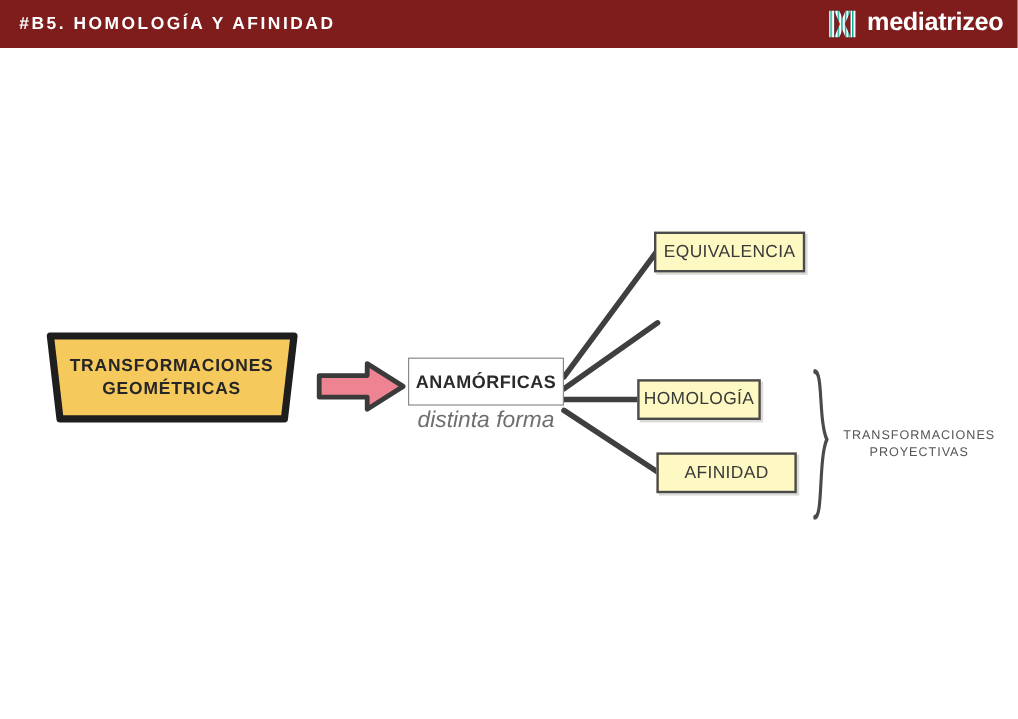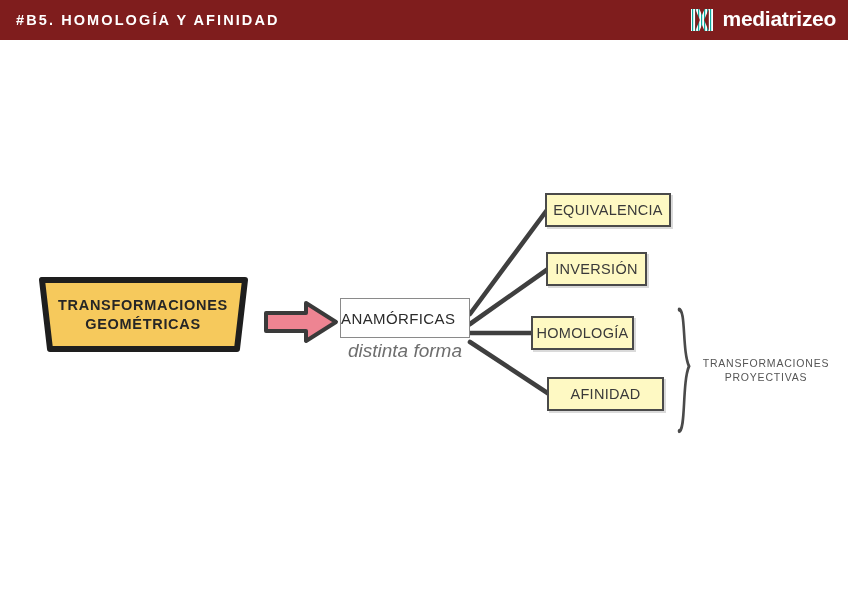--- a/index.html
+++ b/index.html
@@ -50,21 +50,21 @@
     color:#262626;font-size:14.5px;font-weight:bold;letter-spacing:0.7px;
     line-height:19px;text-align:center;
   }
 
   
   #arrow-node{left:262px;top:258px;width:80px;height:48px;}
 
   
   #center-node{left:340px;top:258px;width:130px;height:40px;
     background:#ffffff;border:1.6px solid #8a8a8a;
-    display:flex;align-items:center;
+    display:flex;align-items:center;justify-content:center;font-weight:bold;
   }
   #center-label{color:#2b2b2b;font-size:15px;letter-spacing:0.4px;}
   #center-sub{
     position:absolute;left:340px;top:300px;width:130px;
     text-align:center;color:#6e6e6e;font-size:19px;font-style:italic;
   }
 
   
   .leaf{
     background:#fef9c3;border:2.4px solid #4a4a4a;
@@ -138,23 +138,20 @@
   </div>
 
   <div id="center-node" class="node">
     <span id="center-label">ANAMÓRFICAS</span>
   </div>
   <div id="center-sub">distinta forma</div>
 
   <div id="leaf-0" class="node leaf">
     <span>EQUIVALENCIA</span>
   </div>
-  <div id="leaf-1" class="node leaf">
-    <span>INVERSIÓN</span>
-  </div>
   <div id="leaf-2" class="node leaf">
     <span>HOMOLOGÍA</span>
   </div>
   <div id="leaf-3" class="node leaf">
     <span>AFINIDAD</span>
   </div>
 
   <div id="group-label">
     <div>TRANSFORMACIONES</div>
     <div>PROYECTIVAS</div>

